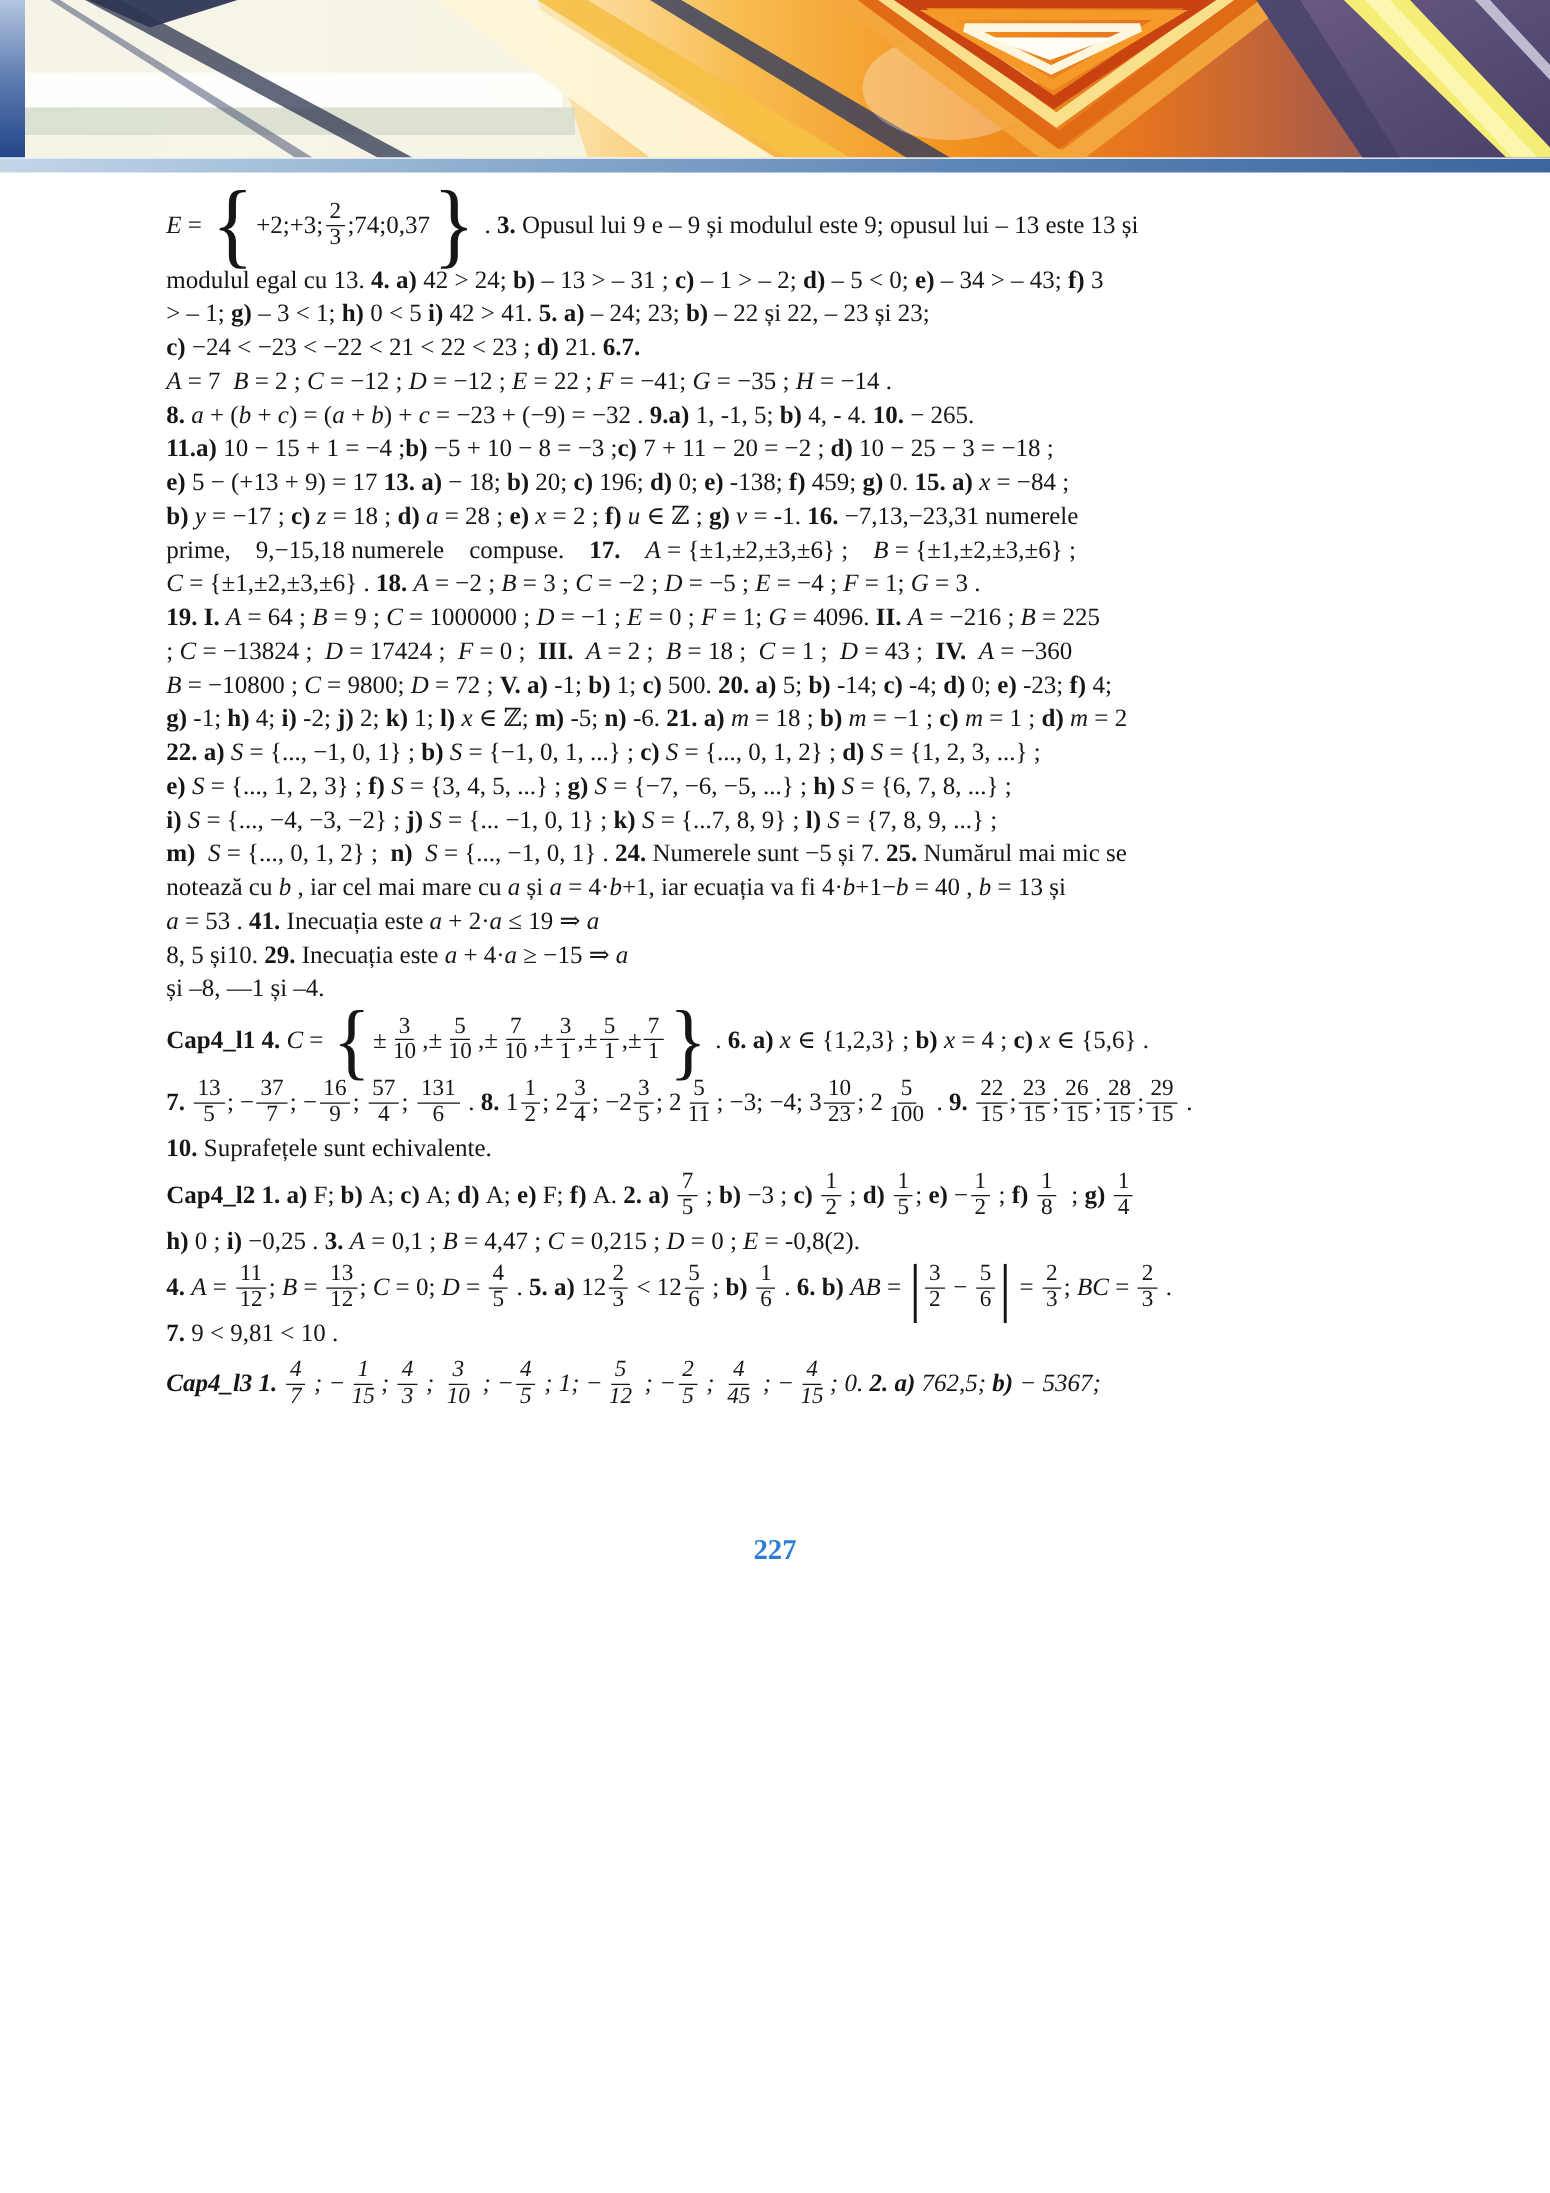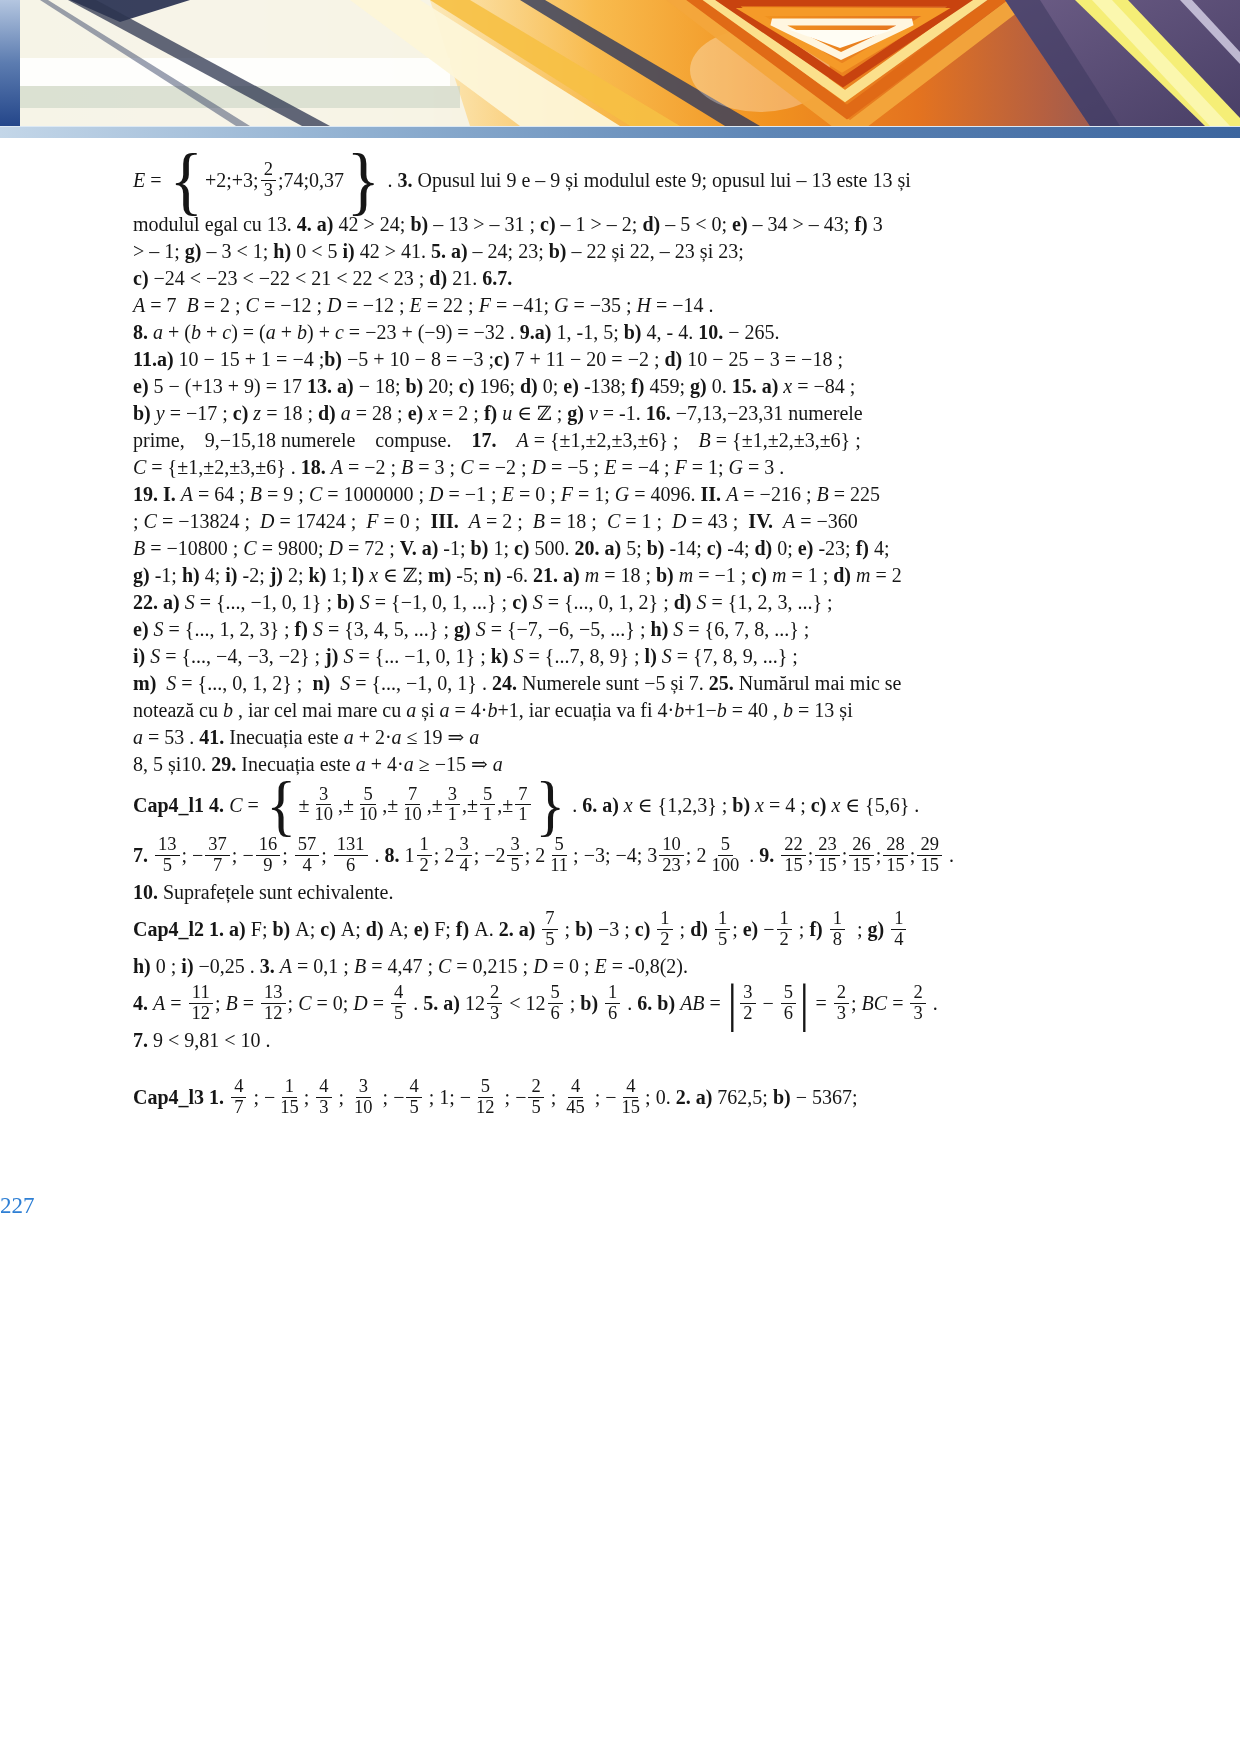--- a/index.html
+++ b/index.html
@@ -27,24 +27,24 @@
   .frac{
     display:inline-flex;flex-direction:column;align-items:center;
     font-size:18.5px;line-height:1.08;margin:3px 2px;text-align:center;
   }
   .frac .num{padding:0 3px;border-bottom:1.6px solid #141414;}
   .frac .den{padding:0 3px;}
   .bigdelim{
     font-weight:400;line-height:.8;display:inline-block;
     transform:scaleX(.92);margin:0 1px;
   }
-  .mt8{margin-top:20px;}
+  .mt8{margin-top:3px;font-style:italic;}
   
   .footer{
-    margin-top:72px;text-align:left;font-weight:400;font-size:23px;
+    margin-top:96px;text-align:center;font-weight:700;font-size:23px;
   }
 </style>
 </head>
 <body>
 
 <div class="header">
   <svg width="1240" height="126" viewBox="0 0 1240 126" preserveAspectRatio="none" aria-hidden="true">
     <defs>
       <linearGradient id="gwarm" x1="0" y1="0" x2="1" y2="0">
         <stop offset="0" stop-color="#efe9da"></stop>
@@ -110,20 +110,21 @@
     <div class="line"><span>; </span><span class="ital">C</span><span> = −13824 ;  </span><span class="ital">D</span><span> = 17424 ;  </span><span class="ital">F</span><span> = 0 ;  </span><span class="bold">III.</span><span>  </span><span class="ital">A</span><span> = 2 ;  </span><span class="ital">B</span><span> = 18 ;  </span><span class="ital">C</span><span> = 1 ;  </span><span class="ital">D</span><span> = 43 ;  </span><span class="bold">IV.</span><span>  </span><span class="ital">A</span><span> = −360</span></div>
     <div class="line"><span class="ital">B</span><span> = −10800 ; </span><span class="ital">C</span><span> = 9800; </span><span class="ital">D</span><span> = 72 ; </span><span class="bold">V. a)</span><span> -1; </span><span class="bold">b)</span><span> 1; </span><span class="bold">c)</span><span> 500. </span><span class="bold">20. a)</span><span> 5; </span><span class="bold">b)</span><span> -14; </span><span class="bold">c)</span><span> -4; </span><span class="bold">d)</span><span> 0; </span><span class="bold">e)</span><span> -23; </span><span class="bold">f)</span><span> 4;</span></div>
     <div class="line"><span class="bold">g)</span><span> -1; </span><span class="bold">h)</span><span> 4; </span><span class="bold">i)</span><span> -2; </span><span class="bold">j)</span><span> 2; </span><span class="bold">k)</span><span> 1; </span><span class="bold">l)</span><span> </span><span class="ital">x</span><span> ∈ ℤ; </span><span class="bold">m)</span><span> -5; </span><span class="bold">n)</span><span> -6. </span><span class="bold">21. a)</span><span> </span><span class="ital">m</span><span> = 18 ; </span><span class="bold">b)</span><span> </span><span class="ital">m</span><span> = −1 ; </span><span class="bold">c)</span><span> </span><span class="ital">m</span><span> = 1 ; </span><span class="bold">d)</span><span> </span><span class="ital">m</span><span> = 2</span></div>
     <div class="line"><span class="bold">22. a)</span><span> </span><span class="ital">S</span><span> = {..., −1, 0, 1} ; </span><span class="bold">b)</span><span> </span><span class="ital">S</span><span> = {−1, 0, 1, ...} ; </span><span class="bold">c)</span><span> </span><span class="ital">S</span><span> = {..., 0, 1, 2} ; </span><span class="bold">d)</span><span> </span><span class="ital">S</span><span> = {1, 2, 3, ...} ;</span></div>
     <div class="line"><span class="bold">e)</span><span> </span><span class="ital">S</span><span> = {..., 1, 2, 3} ; </span><span class="bold">f)</span><span> </span><span class="ital">S</span><span> = {3, 4, 5, ...} ; </span><span class="bold">g)</span><span> </span><span class="ital">S</span><span> = {−7, −6, −5, ...} ; </span><span class="bold">h)</span><span> </span><span class="ital">S</span><span> = {6, 7, 8, ...} ;</span></div>
     <div class="line"><span class="bold">i)</span><span> </span><span class="ital">S</span><span> = {..., −4, −3, −2} ; </span><span class="bold">j)</span><span> </span><span class="ital">S</span><span> = {... −1, 0, 1} ; </span><span class="bold">k)</span><span> </span><span class="ital">S</span><span> = {...7, 8, 9} ; </span><span class="bold">l)</span><span> </span><span class="ital">S</span><span> = {7, 8, 9, ...} ;</span></div>
     <div class="line"><span class="bold">m)</span><span>  </span><span class="ital">S</span><span> = {..., 0, 1, 2} ;  </span><span class="bold">n)</span><span>  </span><span class="ital">S</span><span> = {..., −1, 0, 1} . </span><span class="bold">24.</span><span> Numerele sunt −5 și 7. </span><span class="bold">25.</span><span> Numărul mai mic se</span></div>
     <div class="line"><span>notează cu </span><span class="ital">b</span><span> , iar cel mai mare cu </span><span class="ital">a</span><span> și </span><span class="ital">a</span><span> = 4·</span><span class="ital">b</span><span>+1, iar ecuația va fi 4·</span><span class="ital">b</span><span>+1−</span><span class="ital">b</span><span> = 40 , </span><span class="ital">b</span><span> = 13 și</span></div>
     <div class="line"><span class="ital">a</span><span> = 53 . </span><span class="bold">41.</span><span> Inecuația este </span><span class="ital">a</span><span> + 2·</span><span class="ital">a</span><span> ≤ 19 ⇒ </span><span class="ital">a</span></div>
     <div class="line"><span>8, 5 și10. </span><span class="bold">29.</span><span> Inecuația este </span><span class="ital">a</span><span> + 4·</span><span class="ital">a</span><span> ≥ −15 ⇒ </span><span class="ital">a</span></div>
+    <div class="line"><span>și –8, —1 și –4.</span></div>
     <div class="line"><span class="bold">Cap4_l1 4. </span><span class="ital">C</span><span> = </span><span class="bigdelim" style="font-size: 68px;">{</span><span>±</span><span class="frac"><span class="num">3</span><span class="den">10</span></span><span>,±</span><span class="frac"><span class="num">5</span><span class="den">10</span></span><span>,±</span><span class="frac"><span class="num">7</span><span class="den">10</span></span><span>,±</span><span class="frac"><span class="num">3</span><span class="den">1</span></span><span>,±</span><span class="frac"><span class="num">5</span><span class="den">1</span></span><span>,±</span><span class="frac"><span class="num">7</span><span class="den">1</span></span><span class="bigdelim" style="font-size: 68px;">}</span><span> . </span><span class="bold">6. a)</span><span> </span><span class="ital">x</span><span> ∈ {1,2,3} ; </span><span class="bold">b)</span><span> </span><span class="ital">x</span><span> = 4 ; </span><span class="bold">c)</span><span> </span><span class="ital">x</span><span> ∈ {5,6} .</span></div>
     <div class="line"><span class="bold">7.</span><span> </span><span class="frac"><span class="num">13</span><span class="den">5</span></span><span>; −</span><span class="frac"><span class="num">37</span><span class="den">7</span></span><span>; −</span><span class="frac"><span class="num">16</span><span class="den">9</span></span><span>; </span><span class="frac"><span class="num">57</span><span class="den">4</span></span><span>; </span><span class="frac"><span class="num">131</span><span class="den">6</span></span><span> . </span><span class="bold">8.</span><span> 1</span><span class="frac"><span class="num">1</span><span class="den">2</span></span><span>; 2</span><span class="frac"><span class="num">3</span><span class="den">4</span></span><span>; −2</span><span class="frac"><span class="num">3</span><span class="den">5</span></span><span>; 2</span><span class="frac"><span class="num">5</span><span class="den">11</span></span><span>; −3; −4; 3</span><span class="frac"><span class="num">10</span><span class="den">23</span></span><span>; 2</span><span class="frac"><span class="num">5</span><span class="den">100</span></span><span> . </span><span class="bold">9.</span><span> </span><span class="frac"><span class="num">22</span><span class="den">15</span></span><span>;</span><span class="frac"><span class="num">23</span><span class="den">15</span></span><span>;</span><span class="frac"><span class="num">26</span><span class="den">15</span></span><span>;</span><span class="frac"><span class="num">28</span><span class="den">15</span></span><span>;</span><span class="frac"><span class="num">29</span><span class="den">15</span></span><span> .</span></div>
     <div class="line"><span class="bold">10.</span><span> Suprafețele sunt echivalente.</span></div>
     <div class="line"><span class="bold">Cap4_l2 1. a)</span><span> F; </span><span class="bold">b)</span><span> A; </span><span class="bold">c)</span><span> A; </span><span class="bold">d)</span><span> A; </span><span class="bold">e)</span><span> F; </span><span class="bold">f)</span><span> A. </span><span class="bold">2. a)</span><span> </span><span class="frac"><span class="num">7</span><span class="den">5</span></span><span> ; </span><span class="bold">b)</span><span> −3 ; </span><span class="bold">c)</span><span> </span><span class="frac"><span class="num">1</span><span class="den">2</span></span><span> ; </span><span class="bold">d)</span><span> </span><span class="frac"><span class="num">1</span><span class="den">5</span></span><span>; </span><span class="bold">e)</span><span> −</span><span class="frac"><span class="num">1</span><span class="den">2</span></span><span> ; </span><span class="bold">f)</span><span> </span><span class="frac"><span class="num">1</span><span class="den">8</span></span><span>  ; </span><span class="bold">g)</span><span> </span><span class="frac"><span class="num">1</span><span class="den">4</span></span></div>
     <div class="line"><span class="bold">h)</span><span> 0 ; </span><span class="bold">i)</span><span> −0,25 . </span><span class="bold">3. </span><span class="ital">A</span><span> = 0,1 ; </span><span class="ital">B</span><span> = 4,47 ; </span><span class="ital">C</span><span> = 0,215 ; </span><span class="ital">D</span><span> = 0 ; </span><span class="ital">E</span><span> = -0,8(2).</span></div>
     <div class="line"><span class="bold">4. </span><span class="ital">A</span><span> = </span><span class="frac"><span class="num">11</span><span class="den">12</span></span><span>; </span><span class="ital">B</span><span> = </span><span class="frac"><span class="num">13</span><span class="den">12</span></span><span>; </span><span class="ital">C</span><span> = 0; </span><span class="ital">D</span><span> = </span><span class="frac"><span class="num">4</span><span class="den">5</span></span><span> . </span><span class="bold">5. a)</span><span> 12</span><span class="frac"><span class="num">2</span><span class="den">3</span></span><span> &lt; 12</span><span class="frac"><span class="num">5</span><span class="den">6</span></span><span> ; </span><span class="bold">b)</span><span> </span><span class="frac"><span class="num">1</span><span class="den">6</span></span><span> . </span><span class="bold">6. b)</span><span> </span><span class="ital">AB</span><span> = </span><span class="bigdelim" style="font-size: 52px;">|</span><span class="frac"><span class="num">3</span><span class="den">2</span></span><span> − </span><span class="frac"><span class="num">5</span><span class="den">6</span></span><span class="bigdelim" style="font-size: 52px;">|</span><span> = </span><span class="frac"><span class="num">2</span><span class="den">3</span></span><span>; </span><span class="ital">BC</span><span> = </span><span class="frac"><span class="num">2</span><span class="den">3</span></span><span> .</span></div>
     <div class="line"><span class="bold">7.</span><span> 9 &lt; 9,81 &lt; 10 .</span></div>
     <div class="line mt8"><span class="bold">Cap4_l3 1. </span><span class="frac"><span class="num">4</span><span class="den">7</span></span><span> ; −</span><span class="frac"><span class="num">1</span><span class="den">15</span></span><span>; </span><span class="frac"><span class="num">4</span><span class="den">3</span></span><span> ; </span><span class="frac"><span class="num">3</span><span class="den">10</span></span><span> ; −</span><span class="frac"><span class="num">4</span><span class="den">5</span></span><span> ; 1; −</span><span class="frac"><span class="num">5</span><span class="den">12</span></span><span> ; −</span><span class="frac"><span class="num">2</span><span class="den">5</span></span><span> ; </span><span class="frac"><span class="num">4</span><span class="den">45</span></span><span> ; −</span><span class="frac"><span class="num">4</span><span class="den">15</span></span><span>; 0. </span><span class="bold">2. a)</span><span> 762,5; </span><span class="bold">b)</span><span> − 5367;</span></div>
   </div>
 

